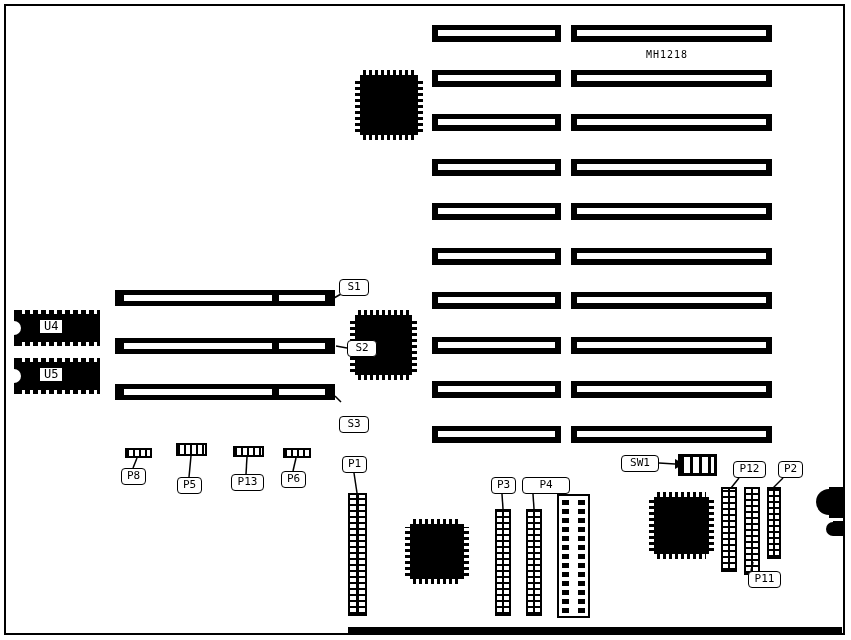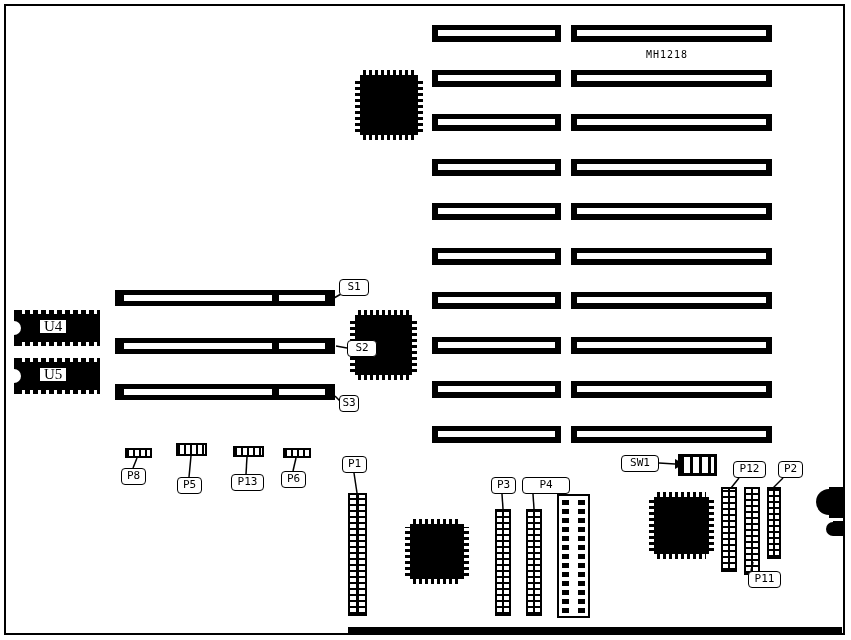--- a/index.html
+++ b/index.html
@@ -24,22 +24,22 @@
   .qfp .r { top:3px; bottom:3px; right:-5px; width:5px; background:repeating-linear-gradient(0deg,#000 0 3px,transparent 3px 6px); }
 
   
   .dip { position:absolute; background:#000; }
   .teeth::before { content:""; position:absolute; left:3px; right:3px; top:0; height:4px;
                    background:repeating-linear-gradient(90deg, transparent 0 5px, #fff 5px 8px); }
   .teeth::after  { content:""; position:absolute; left:3px; right:3px; bottom:0; height:4px;
                    background:repeating-linear-gradient(90deg, transparent 0 5px, #fff 5px 8px); }
   .notch { position:absolute; left:0; top:50%; transform:translateY(-50%); width:7px; height:14px;
            border-radius:0 7px 7px 0; background:#fff; }
-  .diplabel { position:absolute; border:2px solid #000; background:#fff; font-size:15px;
-              line-height:13px; padding:0 4px; z-index:2;font-family:Liberation Serif, serif; }
+  .diplabel { position:absolute; border:2px solid #000; background:#fff; font-size:12px;
+              line-height:13px; padding:0 4px; z-index:2; }
   .biosbar { position:absolute; background:#000; color:#fff; font-size:11px;
              display:flex; align-items:center; justify-content:center; letter-spacing:0.5px; }
 
   
   .hconn { position:absolute; box-sizing:border-box; border:2px solid #000; background-color:#fff;
            background-image:repeating-linear-gradient(90deg,#000 0 2px,transparent 2px 6px); }
   .vconn { position:absolute; box-sizing:border-box; border:2px solid #000; background-color:#fff;
            background-image:linear-gradient(90deg, transparent 0 41%, #000 41% 59%, transparent 59% 100%),
                             repeating-linear-gradient(0deg,#000 0 2px,transparent 2px 6px); }
   .socket { position:absolute; box-sizing:border-box; border:2px solid #000; background:#fff; }
@@ -170,21 +170,21 @@
       <line x1="659" y1="463" x2="675" y2="464"></line>
       <line x1="739" y1="478" x2="731" y2="488"></line>
       <line x1="783" y1="478" x2="773" y2="488"></line>
       <line x1="751" y1="571" x2="753" y2="562"></line>
     </g>
     <polygon points="675,459 684,464 675,469" fill="#000"></polygon>
   </svg>
 
   <div class="callout" style="left:339px;top:279px;width:30px">S1</div>
   <div class="callout" style="left:347px;top:340px;width:30px">S2</div>
-  <div class="callout" style="left:339px;top:395px;width:20px">S3</div>
+  <div class="callout" style="left:339px;top:416px;width:30px">S3</div>
   <div class="callout" style="left:121px;top:468px;width:25px">P8</div>
   <div class="callout" style="left:177px;top:477px;width:25px">P5</div>
   <div class="callout" style="left:231px;top:474px;width:33px">P13</div>
   <div class="callout" style="left:281px;top:471px;width:25px">P6</div>
   <div class="callout" style="left:342px;top:456px;width:25px">P1</div>
   <div class="callout" style="left:491px;top:477px;width:25px">P3</div>
   <div class="callout" style="left:522px;top:477px;width:48px">P4</div>
   <div class="callout" style="left:621px;top:455px;width:38px">SW1</div>
   <div class="callout" style="left:733px;top:461px;width:33px">P12</div>
   <div class="callout" style="left:778px;top:461px;width:25px">P2</div>

